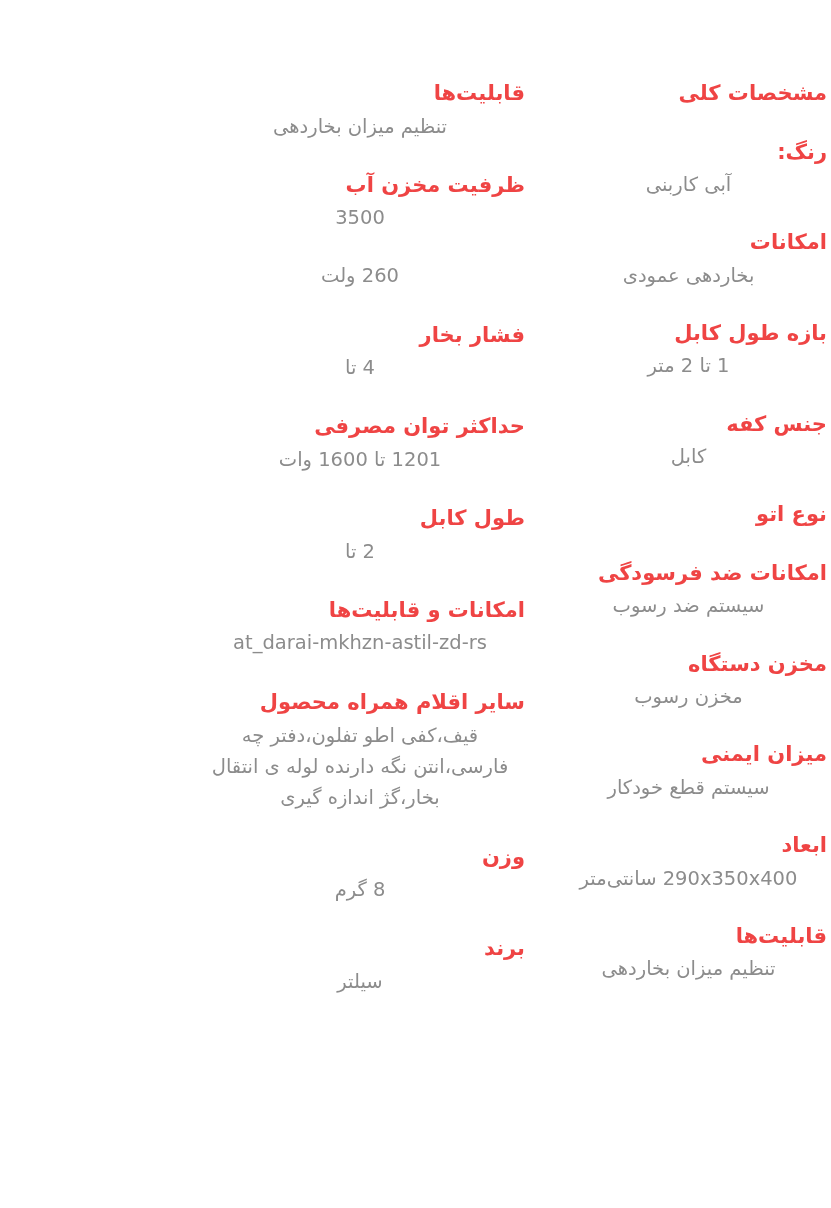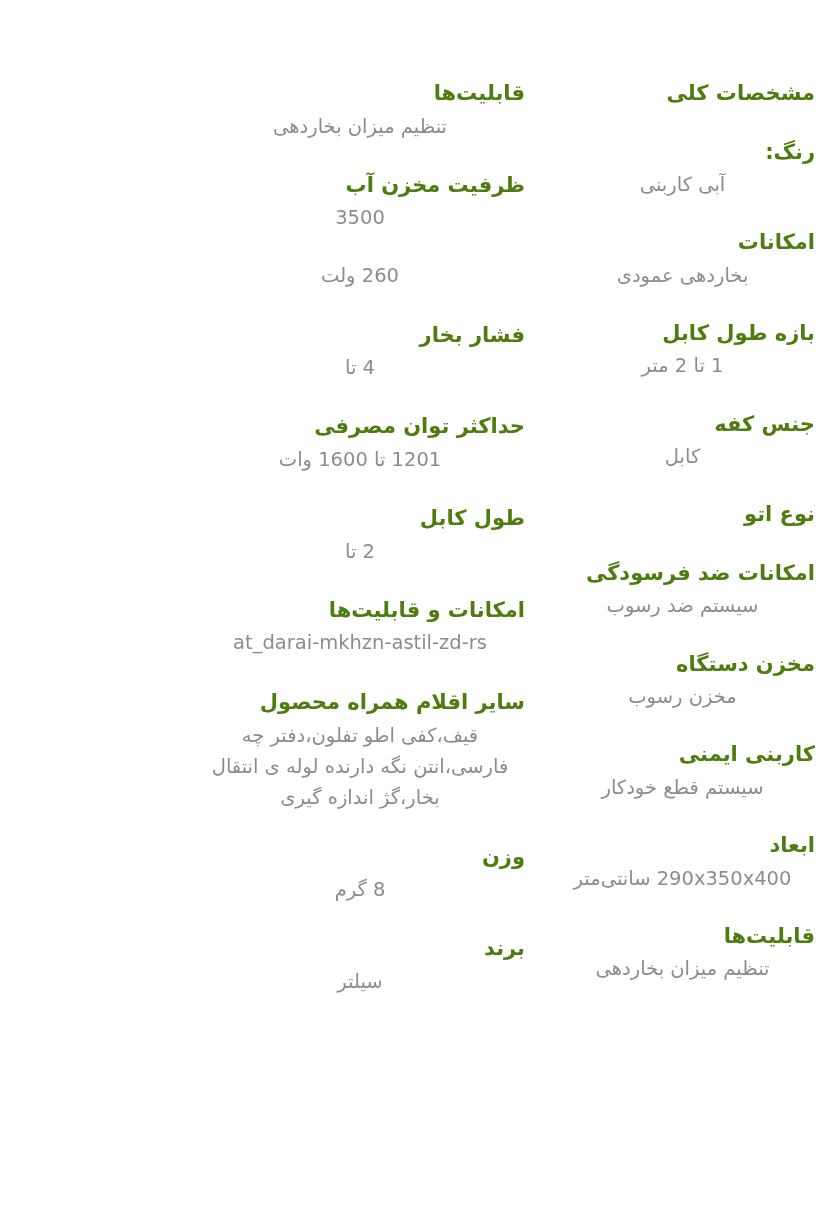--- a/index.html
+++ b/index.html
@@ -30,41 +30,41 @@
 
   
   .spec-column {
     box-sizing: border-box;
     text-align: right;
     direction: rtl;
   }
 
   .col-right {
     width: 306px;
-    padding-right: 16px;
+    padding-right: 4px;
     padding-left: 25px;
   }
 
   .col-left {
     width: 330px;
     padding-left: 0;
     padding-right: 0;
   }
 
   .spec-group {
     margin-bottom: 26px;
   }
   .spec-group:last-child {
     margin-bottom: 0;
   }
 
   .spec-title {
     font-size: 21px;
     font-weight: bold;
-    color: #4d7c0f;
+    color: #ef4444;
     line-height: 1.5;
     margin: 0 0 2px 0;
     letter-spacing: 0;
   }
 
   .spec-value {
     font-size: 19.5px;
     font-weight: normal;
     color: #8c8c8c;
     line-height: 1.55;
@@ -120,21 +120,21 @@
       <div class="spec-title">امکانات ضد فرسودگی</div>
       <div class="spec-value">سیستم ضد رسوب</div>
     </div>
 
     <div class="spec-group">
       <div class="spec-title">مخزن دستگاه</div>
       <div class="spec-value">مخزن رسوب</div>
     </div>
 
     <div class="spec-group">
-      <div class="spec-title">کاربنی ایمنی</div>
+      <div class="spec-title">میزان ایمنی</div>
       <div class="spec-value">سیستم قطع خودکار</div>
     </div>
 
     <div class="spec-group">
       <div class="spec-title">ابعاد</div>
       <div class="spec-value">290x350x400 سانتی‌متر</div>
     </div>
 
     <div class="spec-group">
       <div class="spec-title">قابلیت‌ها</div>

